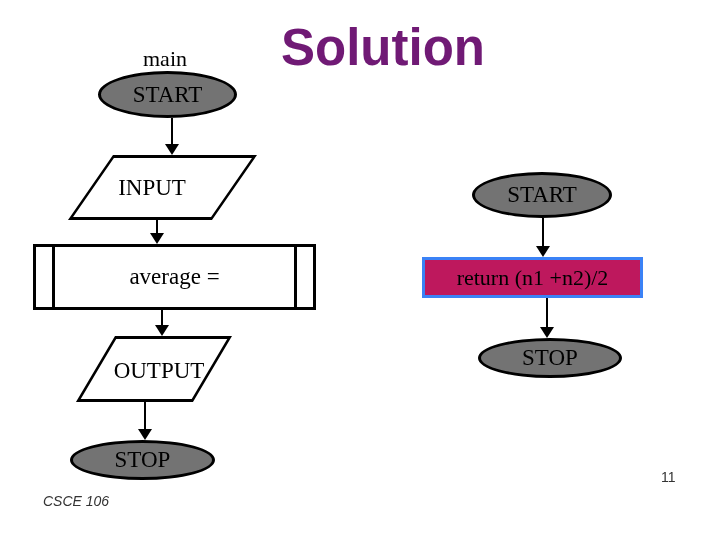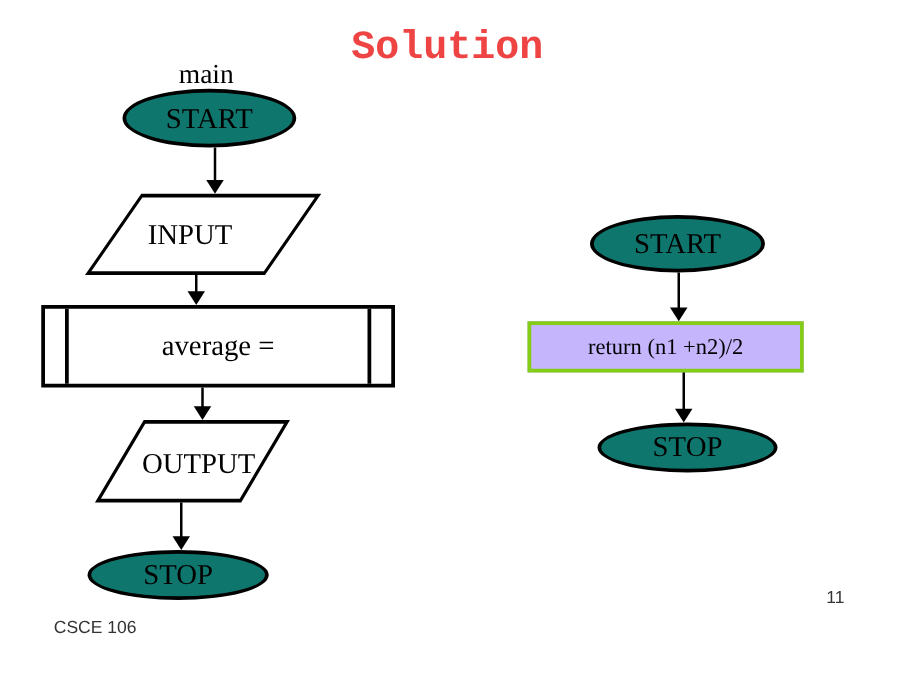--- a/index.html
+++ b/index.html
@@ -12,43 +12,43 @@
     width: 720px;
     height: 540px;
     background: #ffffff;
     overflow: hidden;
     font-family: "Liberation Serif", serif;
     color: #000000;
   }
   .abs { position: absolute; }
 
   .slide-title {
-    font-family: Liberation Mono, monospace;
+    font-family: Liberation Sans, sans-serif;
     font-weight: bold;
-    font-size: 32px;
+    font-size: 51px;
     line-height: 1;
-    color: #ef4444;
+    color: #701a75;
     white-space: nowrap;
   }
   .fn-label {
     font-family: "Liberation Serif", serif;
     font-size: 22px;
     line-height: 1;
     white-space: nowrap;
   }
 
   .ellipse {
     border: 3px solid #000000;
     border-radius: 50%;
     box-sizing: border-box;
     display: flex;
     align-items: center;
     justify-content: center;
     font-size: 23px;
-    background: #0f766e;
+    background: #737373;
   }
 
   .para-shape {
     border: 3px solid #000000;
     box-sizing: border-box;
     transform-origin: 0 0;
     background: #ffffff;
   }
   .para-text {
     display: flex;
@@ -76,27 +76,27 @@
     position: absolute;
     top: 0;
     bottom: 0;
     width: 3px;
     background: #000000;
   }
   .proc-bar.left  { left: 16px; }
   .proc-bar.right { right: 16px; }
 
   .rect-box {
-    border: 3px solid #84cc16;
-    box-sizing: border-box;
-    display: flex;
-    align-items: center;
-    justify-content: center;
-    font-size: 18px;
-    background: #c4b5fd;
+    border: 3px solid #3b82f6;
+    box-sizing: border-box;
+    display: flex;
+    align-items: center;
+    justify-content: center;
+    font-size: 22px;
+    background: #be185d;
     white-space: nowrap;
   }
 
   .arrow { position: absolute; width: 14px; }
   .arrow .shaft {
     position: absolute;
     left: 6px;
     top: 0;
     width: 2px;
     height: calc(100% - 9px);
@@ -190,16 +190,16 @@
 
   <div class="arrow" style="left:540px; top:298px; height:40px;">
     <div class="shaft"></div>
     <div class="head"></div>
   </div>
 
   <div class="abs ellipse" style="left:478px; top:338px; width:144px; height:40px;">
     <span>STOP</span>
   </div>
 
-  <div class="abs footer-text" style="left:43px; top:494px;">CSCE 106</div>
+  <div class="abs footer-text" style="left:43px; top:494px;font-style:italic;">CSCE 106</div>
   <div class="abs footer-text" style="left:661px; top:470px;">11</div>
 
 </div>
 
 </body></html>

